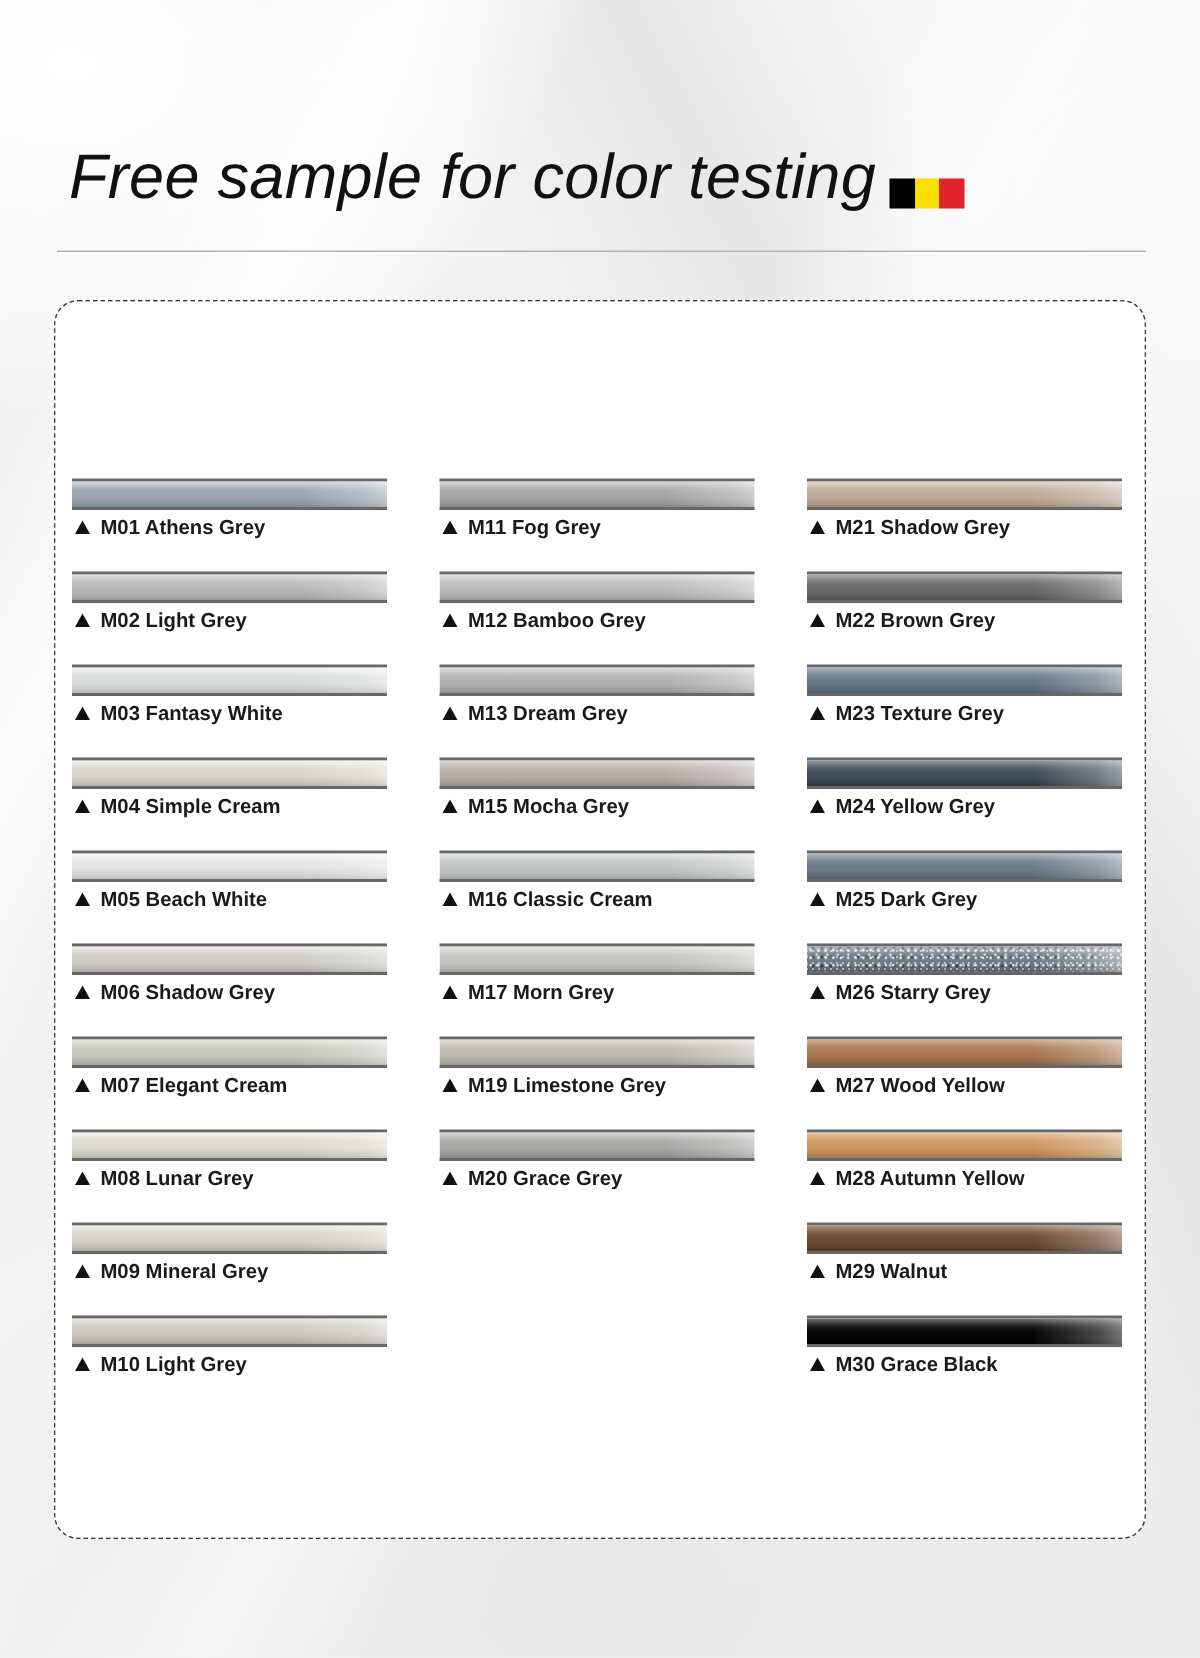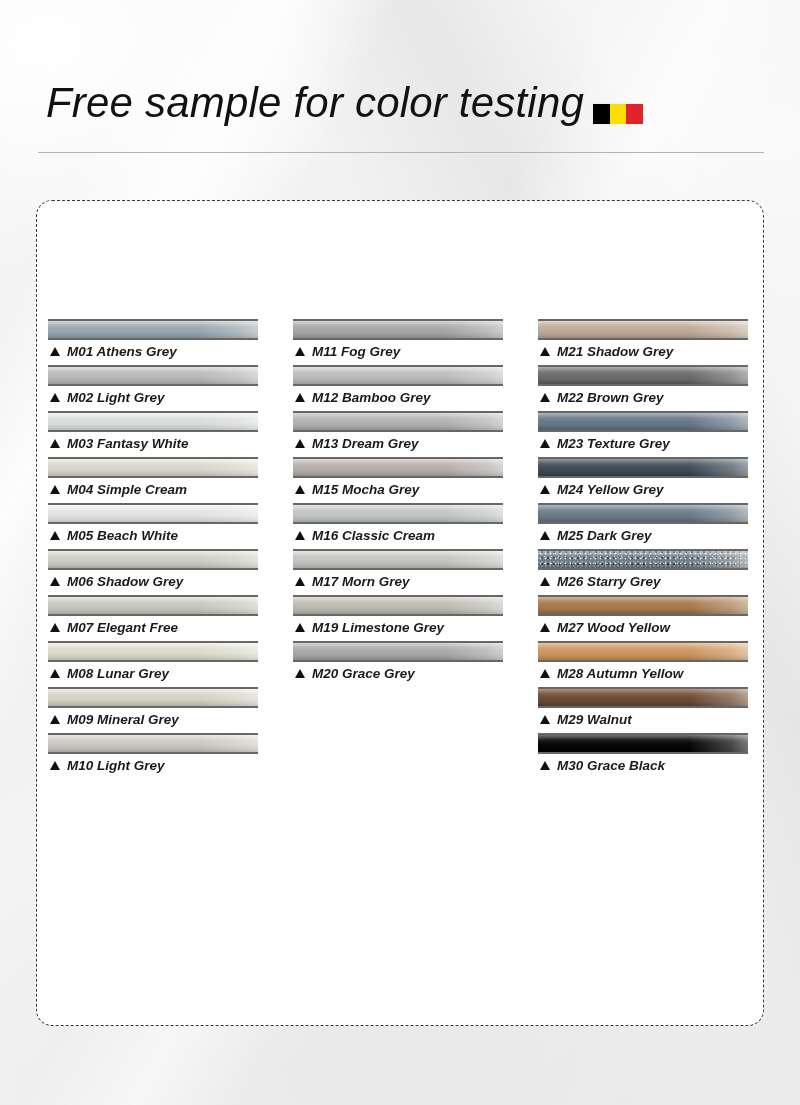--- a/index.html
+++ b/index.html
@@ -33,21 +33,21 @@
     pointer-events: none;
     background:
       linear-gradient(118deg, rgba(255,255,255,0) 12%, rgba(255,255,255,0.85) 20%, rgba(255,255,255,0) 29%),
       linear-gradient(118deg, rgba(255,255,255,0) 44%, rgba(255,255,255,0.55) 52%, rgba(255,255,255,0) 60%),
       linear-gradient(62deg, rgba(222,222,222,0) 60%, rgba(220,220,220,0.55) 72%, rgba(222,222,222,0) 84%);
   }
 
   
   .header {
     position: absolute;
-    left: 0; top: 0;
+    left: 0; top: 15px;
     width: 688px;
     height: 160px;
   }
   .title {
     position: absolute;
     left: 46px;
     top: 82px;
     font-size: 42px;
     font-style: italic;
     font-weight: 400;
@@ -98,23 +98,22 @@
     display: grid;
     grid-template-columns: repeat(3, 210px);
     column-gap: 35px;
     row-gap: 0px;
   }
   .col {
     display: flex;
     flex-direction: column;
   }
   .swatch-item {
-    height: 46px;
+    height: 62px;
     position: relative;
-    font-style: italic;
   }
   .swatch {
     width: 210px;
     height: 21px;
     position: relative;
     box-sizing: border-box;
     border-top: 2px solid rgba(60,60,60,0.78);
     border-bottom: 2px solid rgba(60,60,60,0.78);
     overflow: hidden;
   }
@@ -269,21 +268,21 @@
           </div>
         </div>
         <div class="swatch-item">
           <div class="swatch">
             <div class="body" style="background: linear-gradient(rgb(220, 219, 212) 0%, rgb(201, 200, 192) 34%, rgb(201, 200, 192) 64%, rgb(180, 179, 172) 100%);"></div>
             <div class="speck"></div>
             <div class="gloss"></div>
           </div>
           <div class="swatch-label">
             <span class="tri"></span>
-            <span class="swatch-name">M07 Elegant Free</span>
+            <span class="swatch-name">M07 Elegant Cream</span>
           </div>
         </div>
         <div class="swatch-item">
           <div class="swatch">
             <div class="body" style="background: linear-gradient(rgb(236, 234, 224) 0%, rgb(220, 219, 205) 34%, rgb(220, 219, 205) 64%, rgb(200, 199, 186) 100%);"></div>
             <div class="speck"></div>
             <div class="gloss"></div>
           </div>
           <div class="swatch-label">
             <span class="tri"></span>

